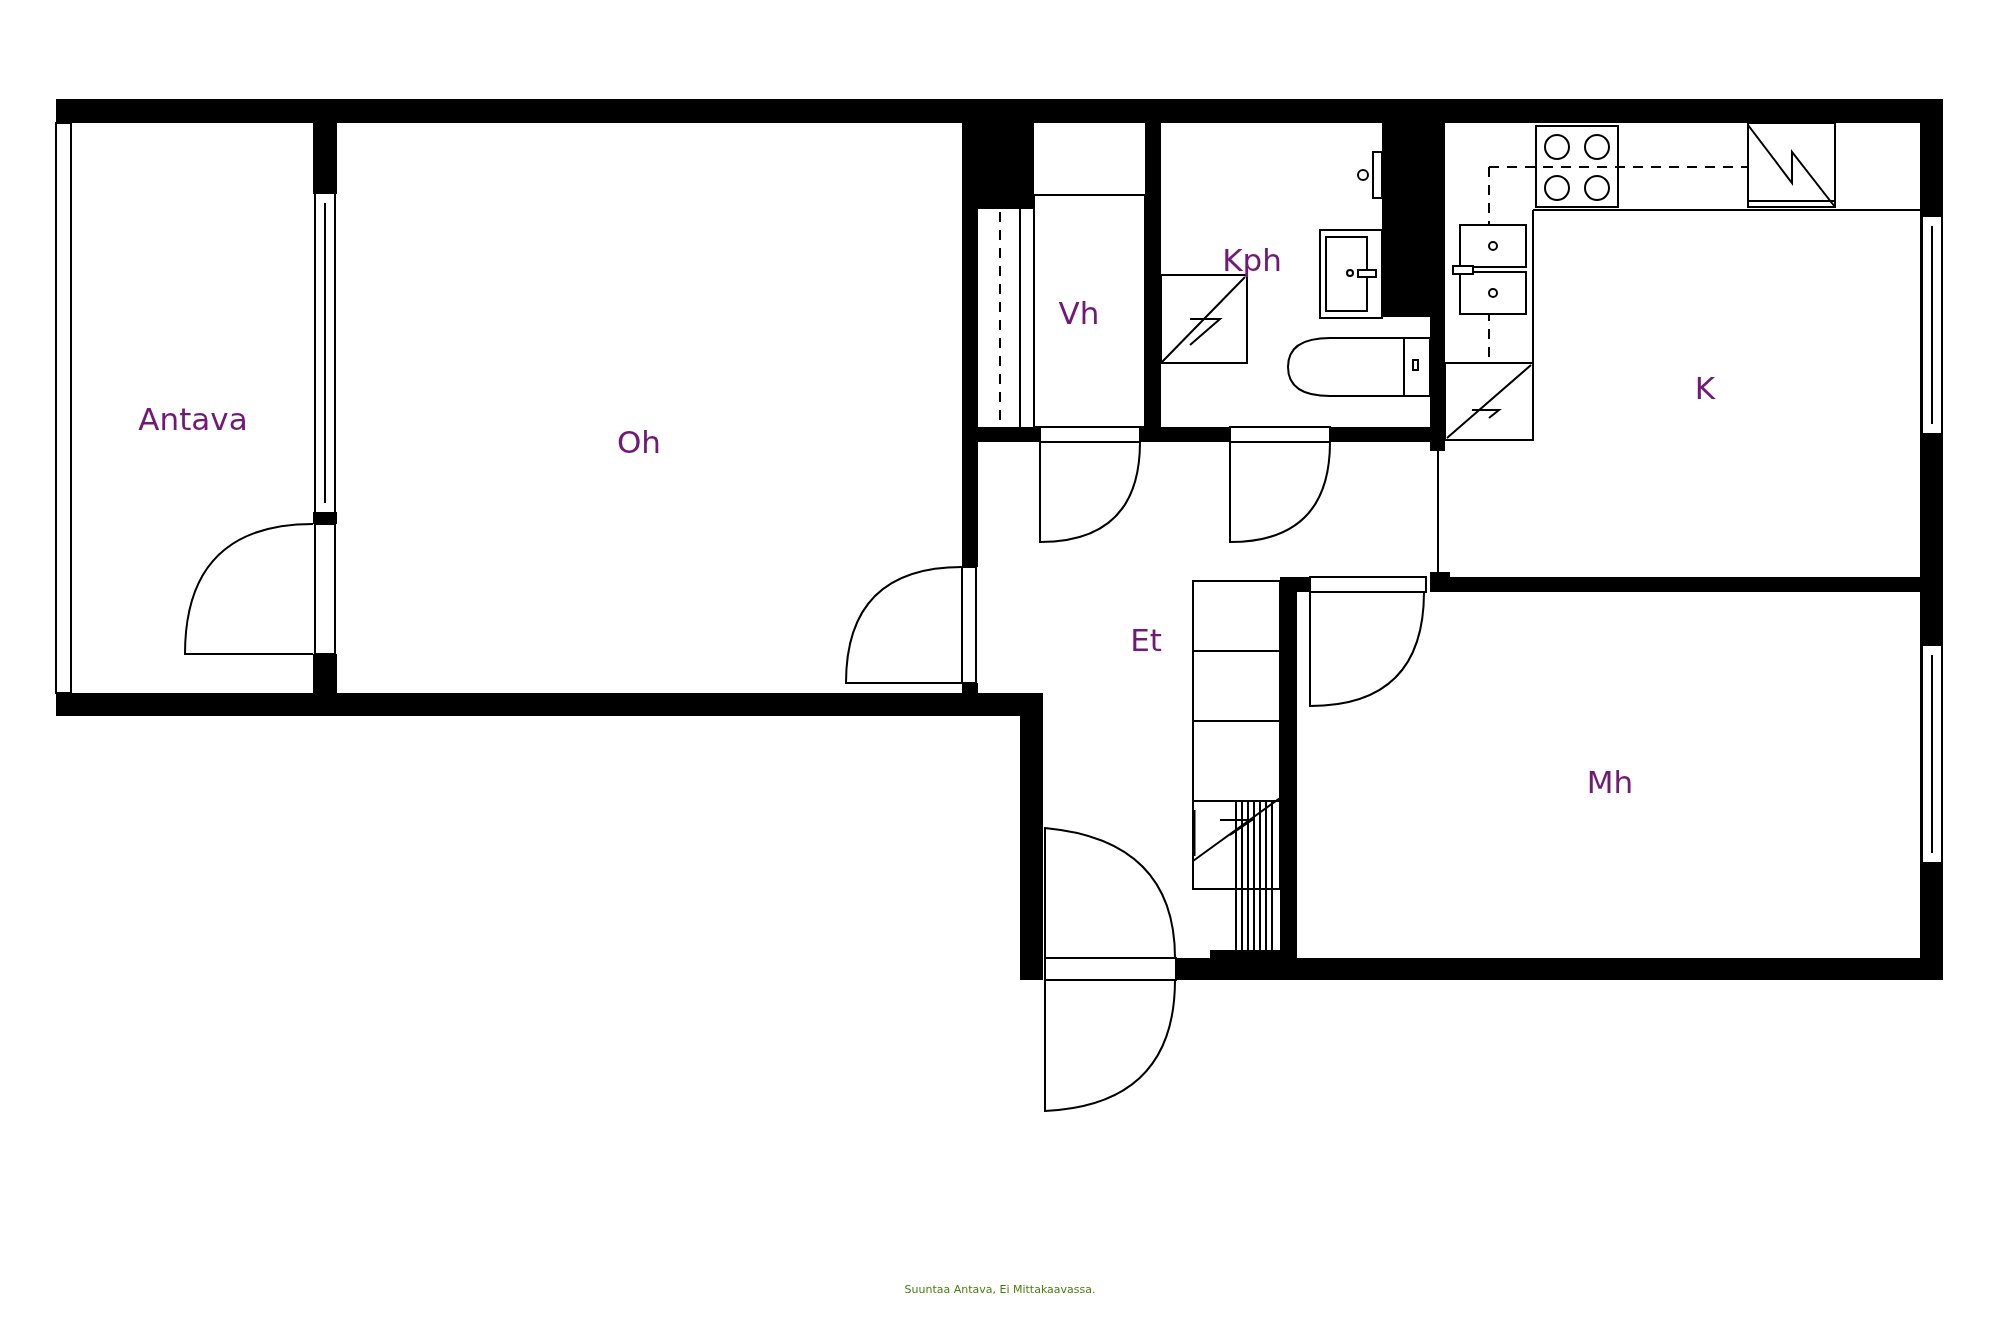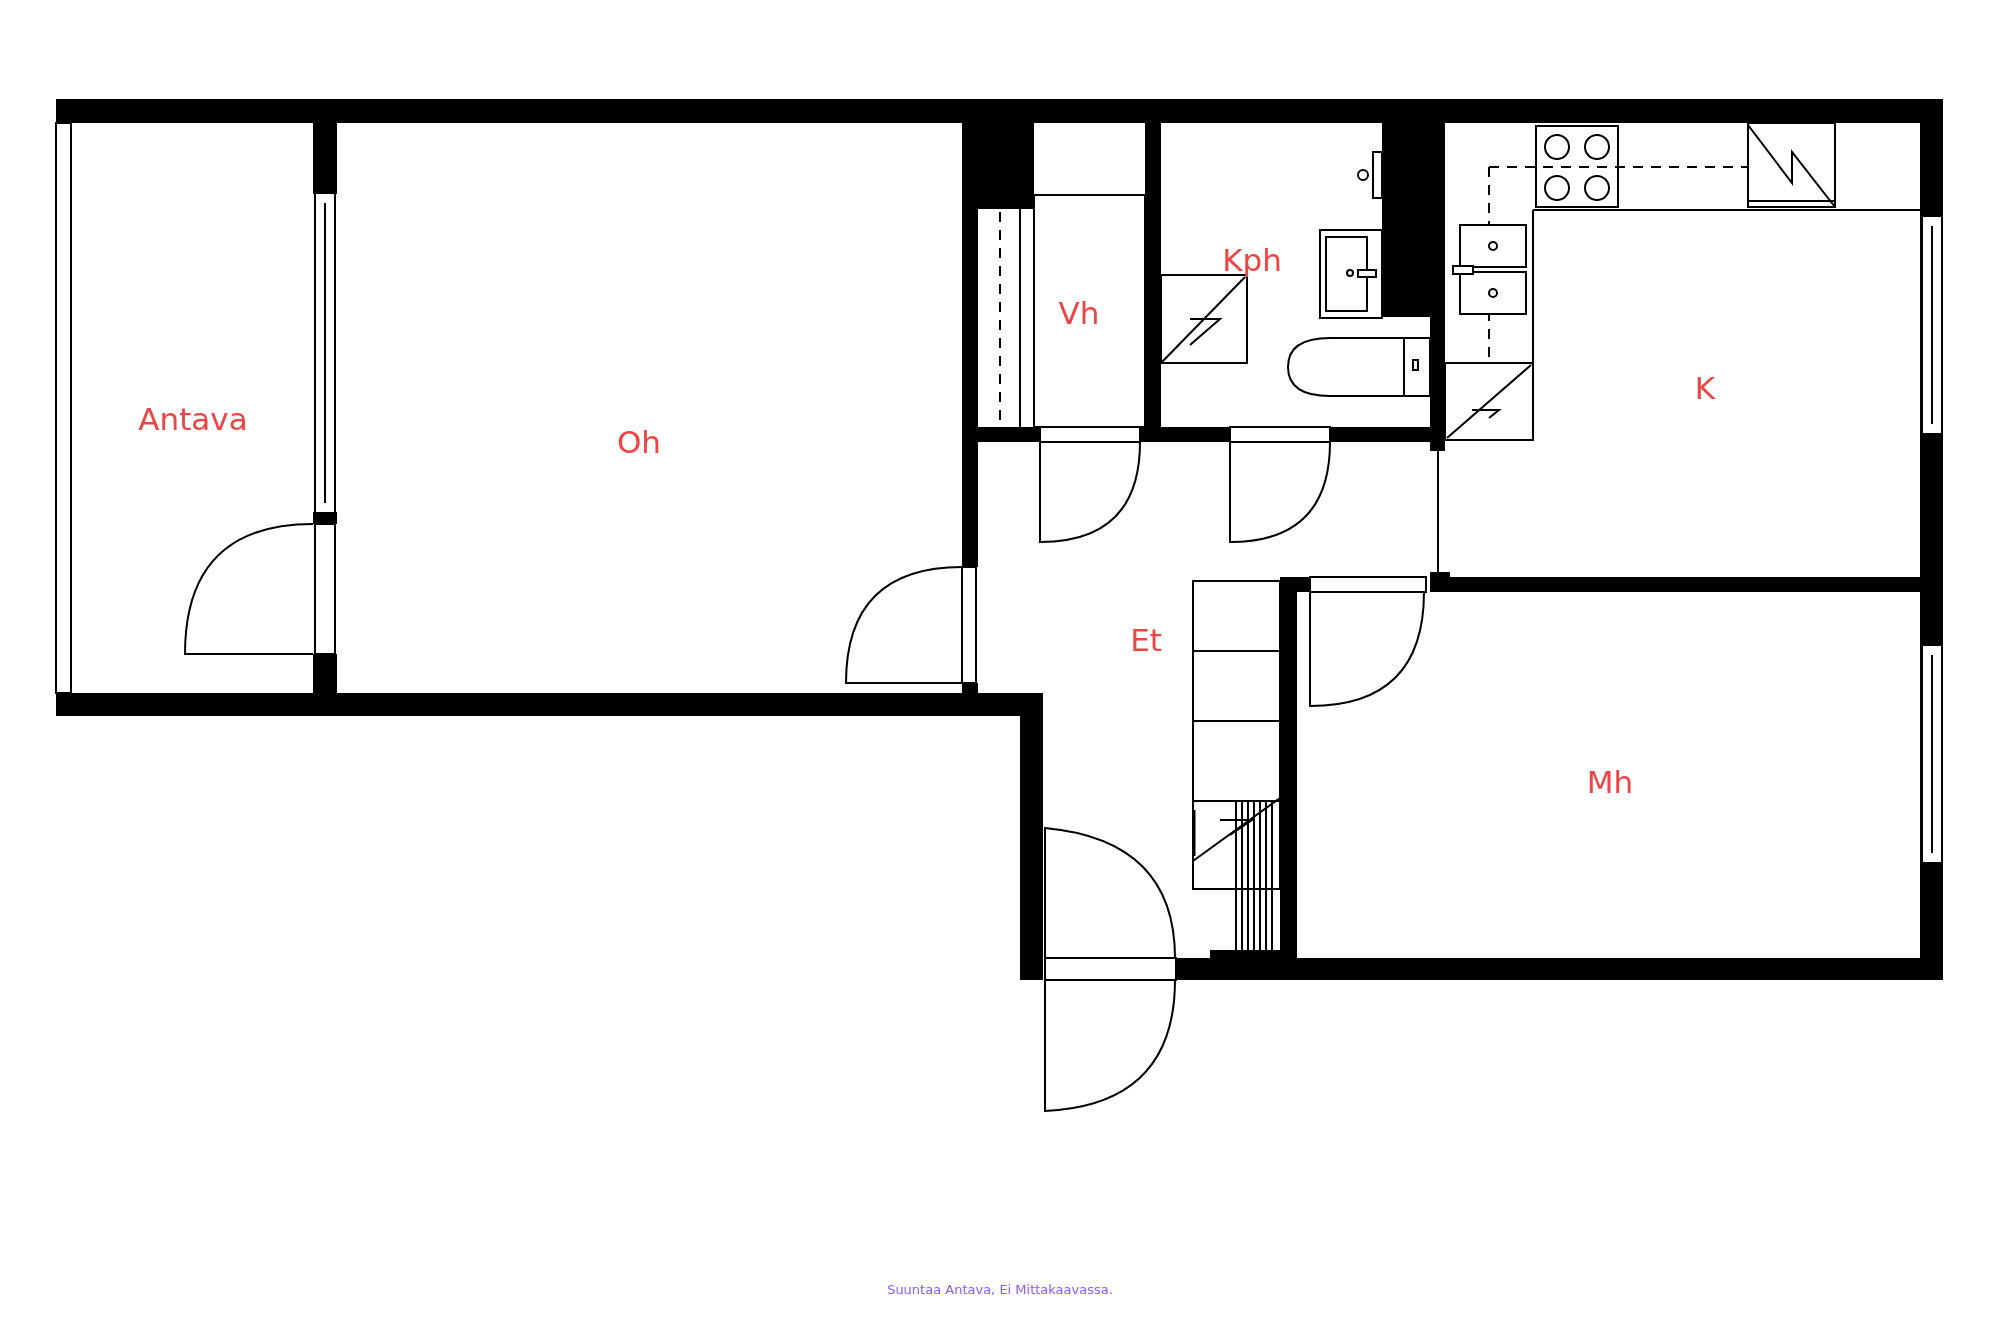--- a/index.html
+++ b/index.html
@@ -2,22 +2,22 @@
 <html><head>
 <meta charset="utf-8">
 <style>
   html,body{margin:0;padding:0;background:#ffffff;}
   body{width:2000px;height:1333px;position:relative;overflow:hidden;}
   svg{position:absolute;left:0;top:0;}
   .wall{fill:#000;}
   .ln{fill:none;stroke:#000;stroke-width:2;}
   .lnw{fill:#fff;stroke:#000;stroke-width:2;}
   .dash{fill:none;stroke:#000;stroke-width:2;stroke-dasharray:10 8;}
-  .label{position:absolute;font-family:"DejaVu Sans","Liberation Sans",sans-serif;font-size:31px;color:#ef4444;transform:translate(-50%,-50%);white-space:nowrap;}
-  .footer{position:absolute;left:1000px;top:1289px;transform:translate(-50%,-50%);font-family:"DejaVu Sans","Liberation Sans",sans-serif;font-size:13px;color:#8b5cf6;white-space:nowrap;}
+  .label{position:absolute;font-family:"DejaVu Sans","Liberation Sans",sans-serif;font-size:31px;color:#701a75;transform:translate(-50%,-50%);white-space:nowrap;}
+  .footer{position:absolute;left:1000px;top:1289px;transform:translate(-50%,-50%);font-family:"DejaVu Sans","Liberation Sans",sans-serif;font-size:11px;color:#4d7c0f;white-space:nowrap;}
 </style>
 </head>
 <body>
 
 <svg width="2000" height="1333" viewBox="0 0 2000 1333" xmlns="http://www.w3.org/2000/svg">
 
   <g>
     <rect class="wall" x="56" y="99" width="1887" height="24"></rect>
     <rect class="wall" x="56" y="693" width="987" height="23"></rect>
     <rect class="wall" x="1920" y="99" width="23" height="881"></rect>

